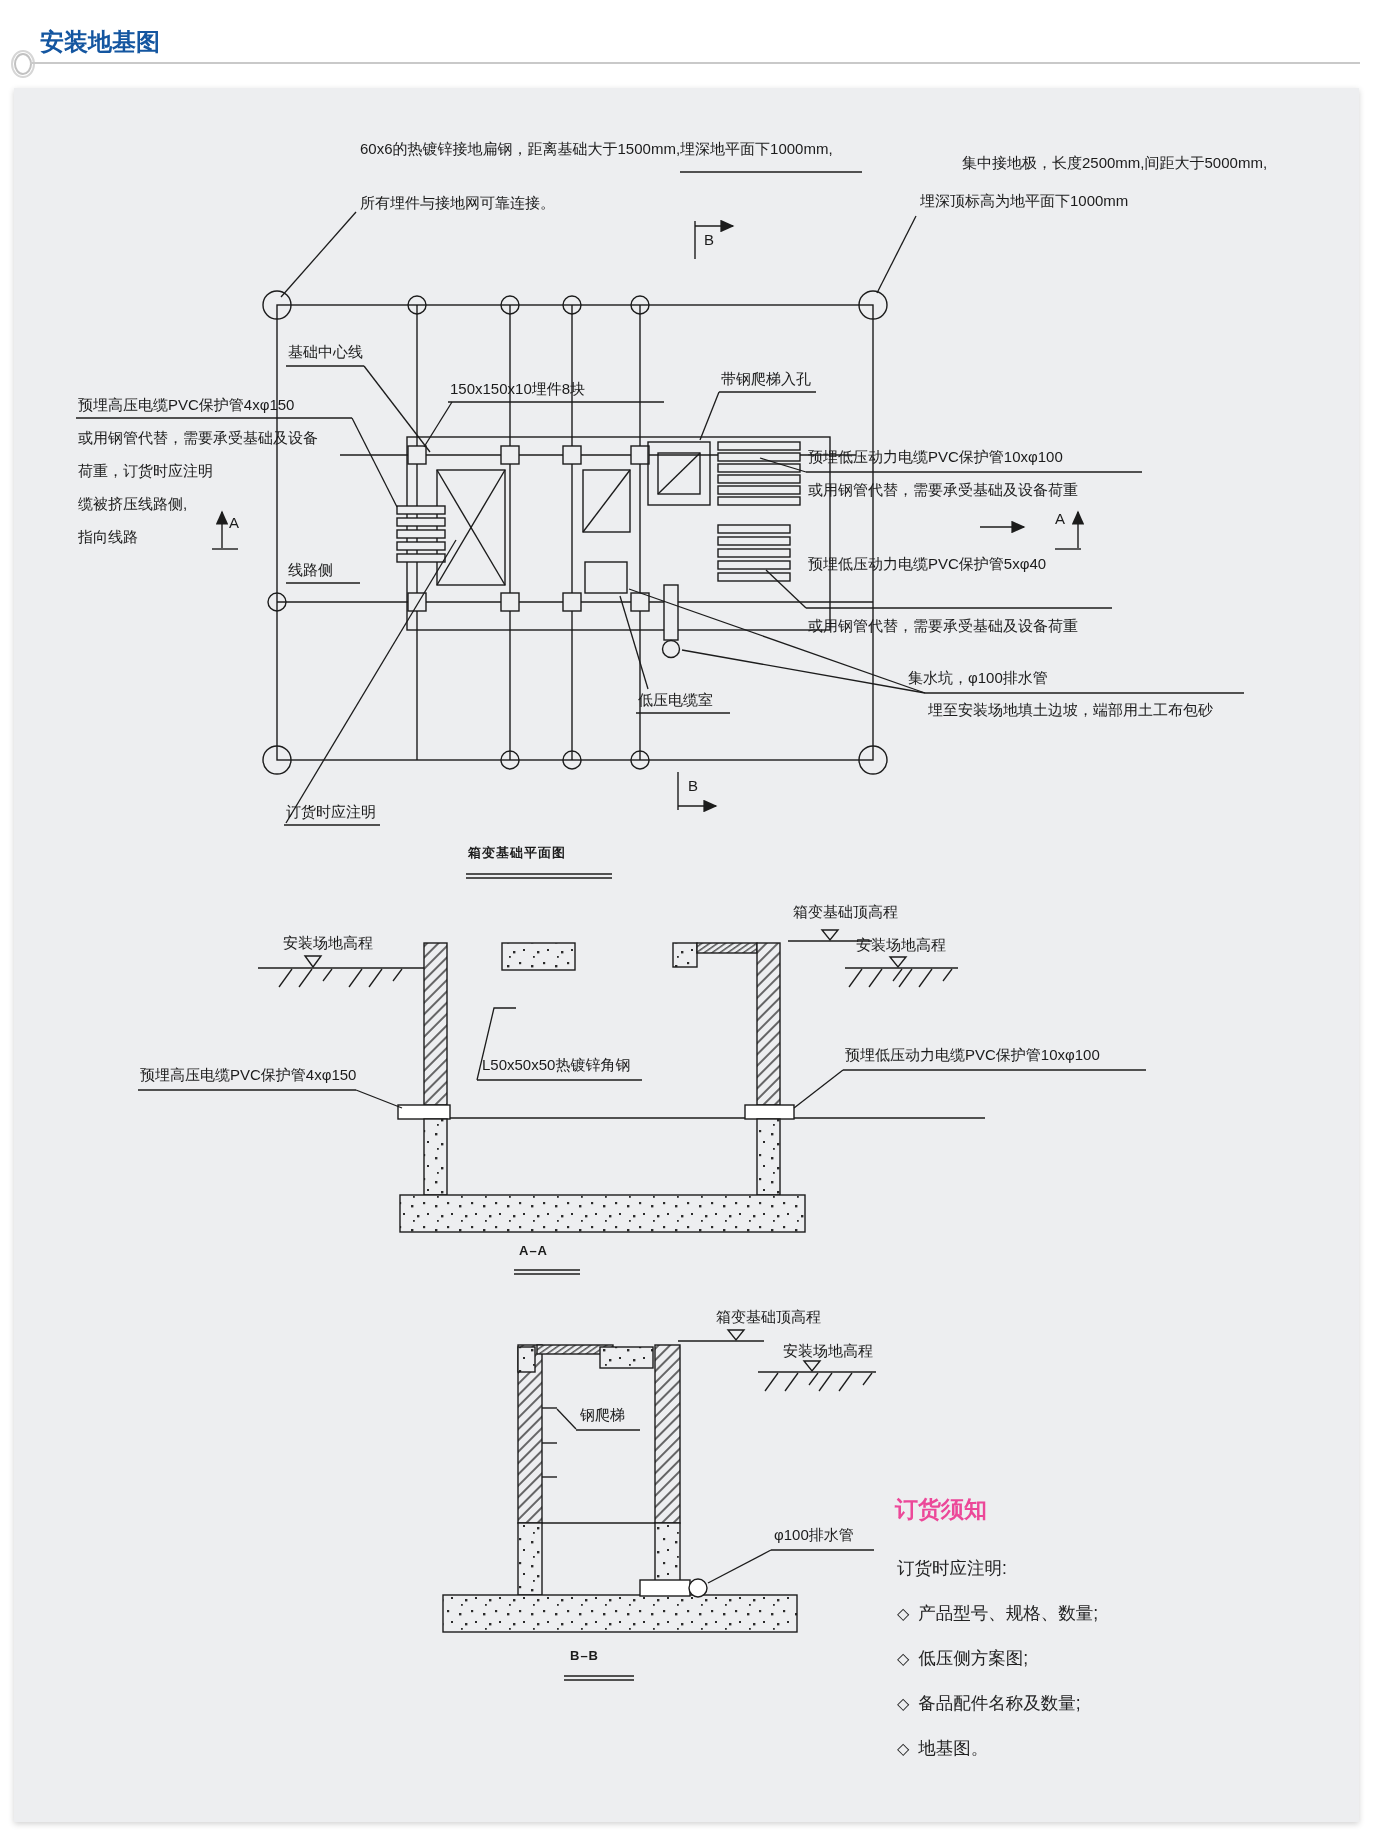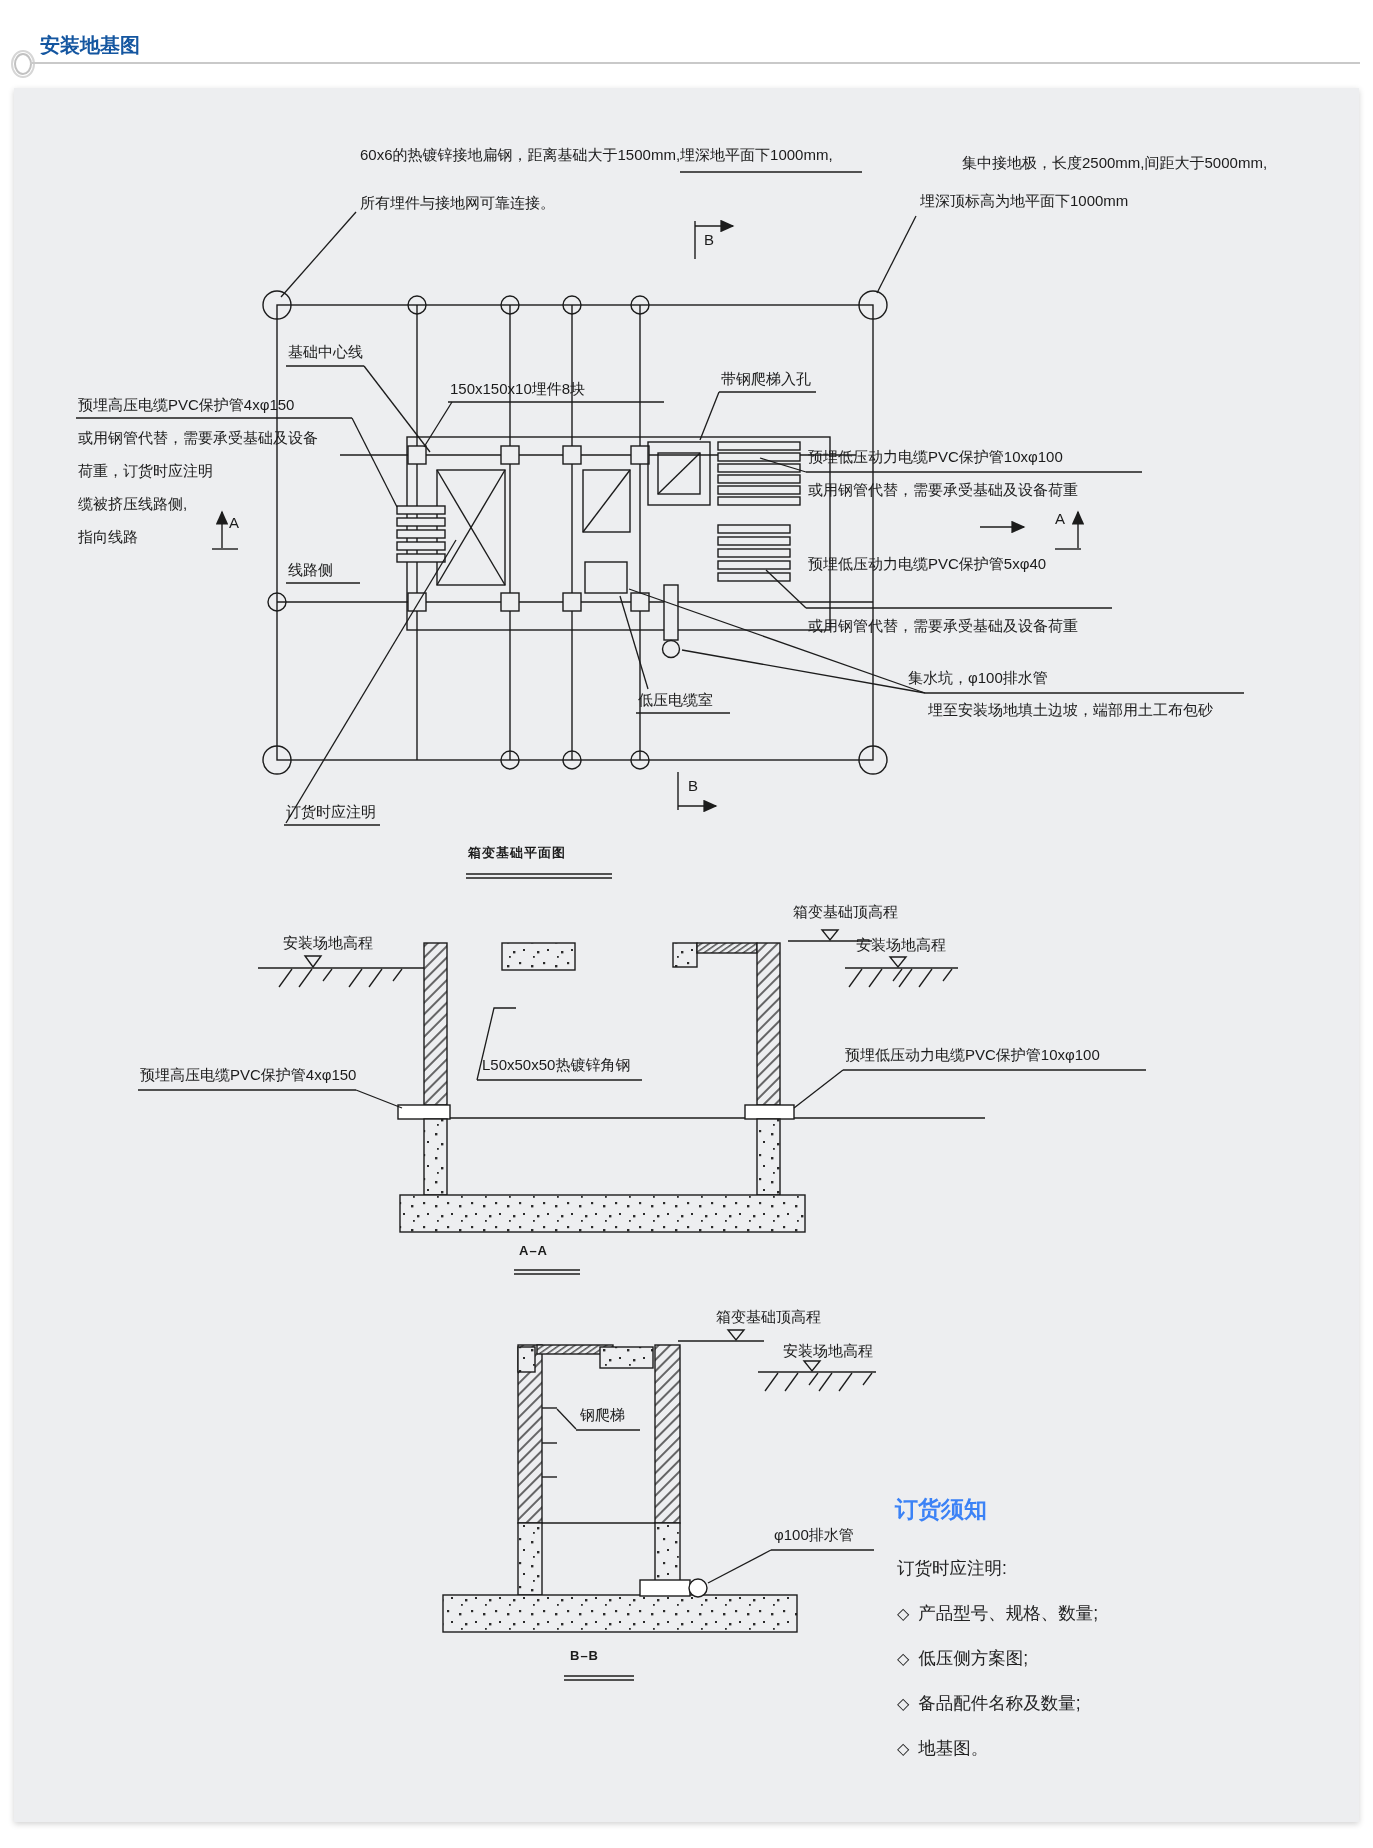--- a/index.html
+++ b/index.html
@@ -2,27 +2,27 @@
 <html><head>
 <meta charset="utf-8">
 <style>
   html,body{margin:0;padding:0;background:#ffffff;}
   #stage{position:relative;width:1373px;height:1848px;background:#fff;overflow:hidden;
          font-family:"Liberation Sans",sans-serif;color:#1b1b1b;}
   .panel{position:absolute;left:14px;top:88px;width:1345px;height:1734px;background:#edeef0;
          box-shadow:0 2px 6px rgba(0,0,0,0.18);}
   svg.draw{position:absolute;left:0;top:0;pointer-events:none;}
   .lbl{position:absolute;font-size:15px;line-height:1.25;white-space:nowrap;color:#1b1b1b;}
-  .page-title{position:absolute;left:40px;top:32px;font-size:20px;font-weight:bold;color:#1456a0;font-family:Liberation Serif, serif;}
+  .page-title{position:absolute;left:40px;top:26px;font-size:24px;font-weight:bold;color:#1456a0;font-family:Liberation Serif, serif;}
   .hline{position:absolute;left:30px;top:62px;width:1330px;height:2px;background:#c9c9c9;}
   .ring{position:absolute;left:14px;top:53px;width:14px;height:18px;border:2px solid #c2c2c2;
         border-radius:50%;background:#fff;outline:2px solid #d6d6d6;outline-offset:1px;}
   .mk{font-size:15px;}
   .fig-title{font-size:13px;font-weight:bold;letter-spacing:1px;}
-  .order-head{position:absolute;font-size:23px;font-weight:bold;color:#3b82f6;}
+  .order-head{position:absolute;font-size:23px;font-weight:bold;color:#ec4899;}
   .order-line{position:absolute;font-size:17.5px;color:#222;white-space:nowrap;}
   .order-line .dia{display:inline-block;margin-right:9px;font-size:16px;color:#222;}
 </style>
 </head>
 <body>
 
 <div id="stage">
 
   <div class="page-title">安装地基图</div>
   <div class="ring"></div>
@@ -240,21 +240,21 @@
         <line x1="557" y1="1409" x2="576" y2="1429"></line>
         <line x1="576" y1="1430" x2="640" y2="1430"></line>
         <line x1="771" y1="1550" x2="874" y2="1550"></line>
           <line x1="771" y1="1550" x2="708" y2="1583"></line>
         <line x1="564" y1="1676" x2="634" y2="1676"></line>
           <line x1="564" y1="1680" x2="634" y2="1680"></line>
       </g>
     </g>
   </svg>
 
-  <div class="lbl" style="left:360px;top:146px">60x6的热镀锌接地扁钢，距离基础大于1500mm,埋深地平面下1000mm,</div>
+  <div class="lbl" style="left:360px;top:140px">60x6的热镀锌接地扁钢，距离基础大于1500mm,埋深地平面下1000mm,</div>
   <div class="lbl" style="left:360px;top:194px">所有埋件与接地网可靠连接。</div>
   <div class="lbl" style="left:962px;top:154px">集中接地极，长度2500mm,间距大于5000mm,</div>
   <div class="lbl" style="left:920px;top:192px">埋深顶标高为地平面下1000mm</div>
   <div class="lbl mk" style="left:704px;top:231px">B</div>
   <div class="lbl" style="left:288px;top:343px">基础中心线</div>
   <div class="lbl" style="left:450px;top:380px">150x150x10埋件8块</div>
   <div class="lbl" style="left:721px;top:370px">带钢爬梯入孔</div>
   <div class="lbl" style="left:78px;top:396px">预埋高压电缆PVC保护管4xφ150</div>
   <div class="lbl" style="left:78px;top:429px">或用钢管代替，需要承受基础及设备</div>
   <div class="lbl" style="left:78px;top:462px">荷重，订货时应注明</div>

